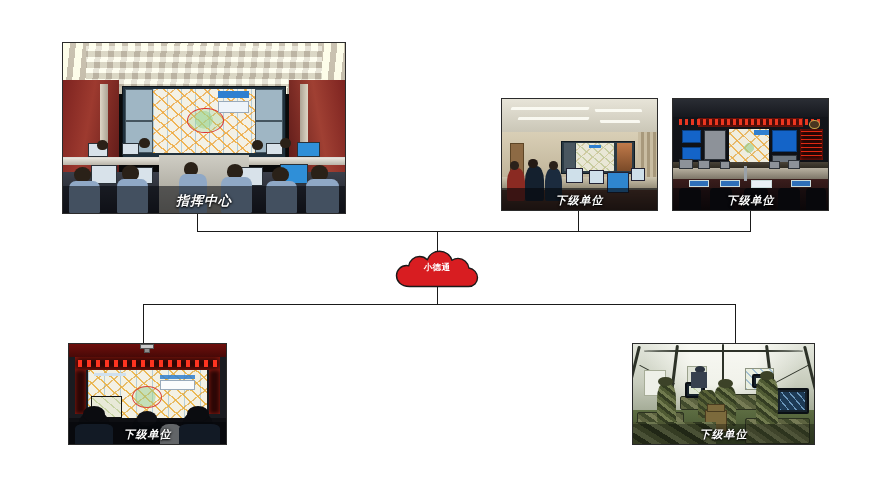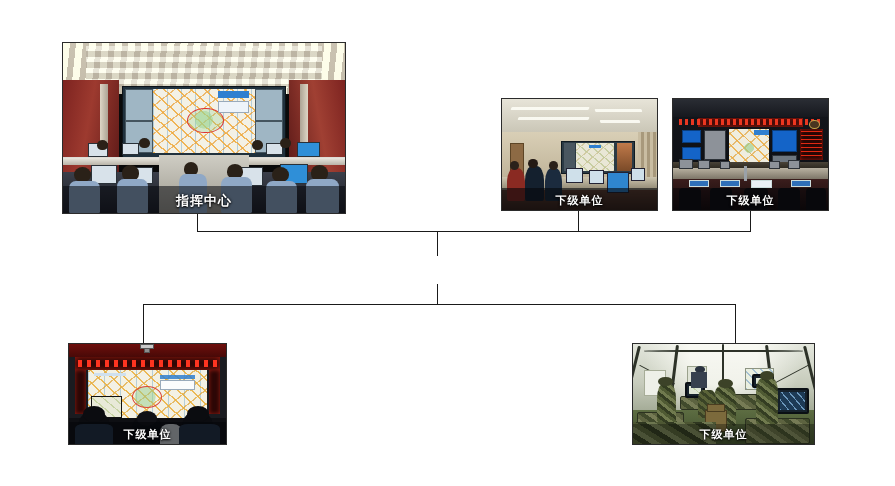--- a/index.html
+++ b/index.html
@@ -15,20 +15,21 @@
   .line { position: absolute; background: #1a1a1a; }
   .line.h { height: 1.4px; }
   .line.v { width: 1.4px; }
 
   
   .node {
     position: absolute;
     overflow: hidden;
     background: #0a0a0a;
     border: 1px solid #2b2b2b;
+    font-style: italic;
   }
   .photo { position: absolute; inset: 0; overflow: hidden; }
   .node-label {
     position: absolute;
     left: 0; right: 0; bottom: 0;
     text-align: center;
     color: #ffffff;
     font-weight: bold;
     letter-spacing: 1px;
     text-shadow: 0 0 3px rgba(0,0,0,.95), 0 1px 2px rgba(0,0,0,.9);
@@ -459,14 +460,32 @@
         <div class="E-chair" style="left:40%;top:66%;width:12%;height:22%;"></div>
         <div class="E-chair" style="left:41%;top:60%;width:10%;height:8%;"></div>
 
         <div class="lay" style="left:0;top:78%;width:46%;height:22%;background:repeating-linear-gradient(32deg,#4d5633 0 5px,#2f3720 5px 10px,#6e7750 10px 15px);"></div>
         <div class="lay" style="left:0;bottom:0;right:0;height:20%;background:rgba(8,12,6,.35);"></div>
       </div>
     </div>
     <div class="node-label" style="font-size:11px; bottom:3px;">下级单位</div>
   </div>
 
+  <div id="cloud-node" style="left:395px; top:250px;">
+    <svg viewBox="0 0 84 38" preserveAspectRatio="none">
+      <path d="M14.5 36.5
+               C5.5 36.5 1.5 31 1.5 25.5
+               C1.5 20 6 15.5 11.5 15.5
+               C12.2 15.5 13 15.6 13.7 15.8
+               C14.5 10.5 19 6.5 24.5 6.5
+               C27.5 6.5 30.3 7.7 32.3 9.7
+               C34.2 4.6 39.1 1.2 44.6 1.2
+               C50.4 1.2 55.4 5 57 10.3
+               C58.7 9.1 60.8 8.4 63 8.4
+               C68.6 8.4 73.2 12.6 73.9 18
+               C78.9 18.9 82.5 22.9 82.5 27.8
+               C82.5 32.6 78.8 36.5 73.5 36.5
+               Z" fill="#d81d21" stroke="#1a1a1a" stroke-width="1.4" stroke-linejoin="round"></path>
+    </svg>
+    <div id="cloud-label">小德通</div>
+  </div>
 
 </div>
 
 </body></html>

